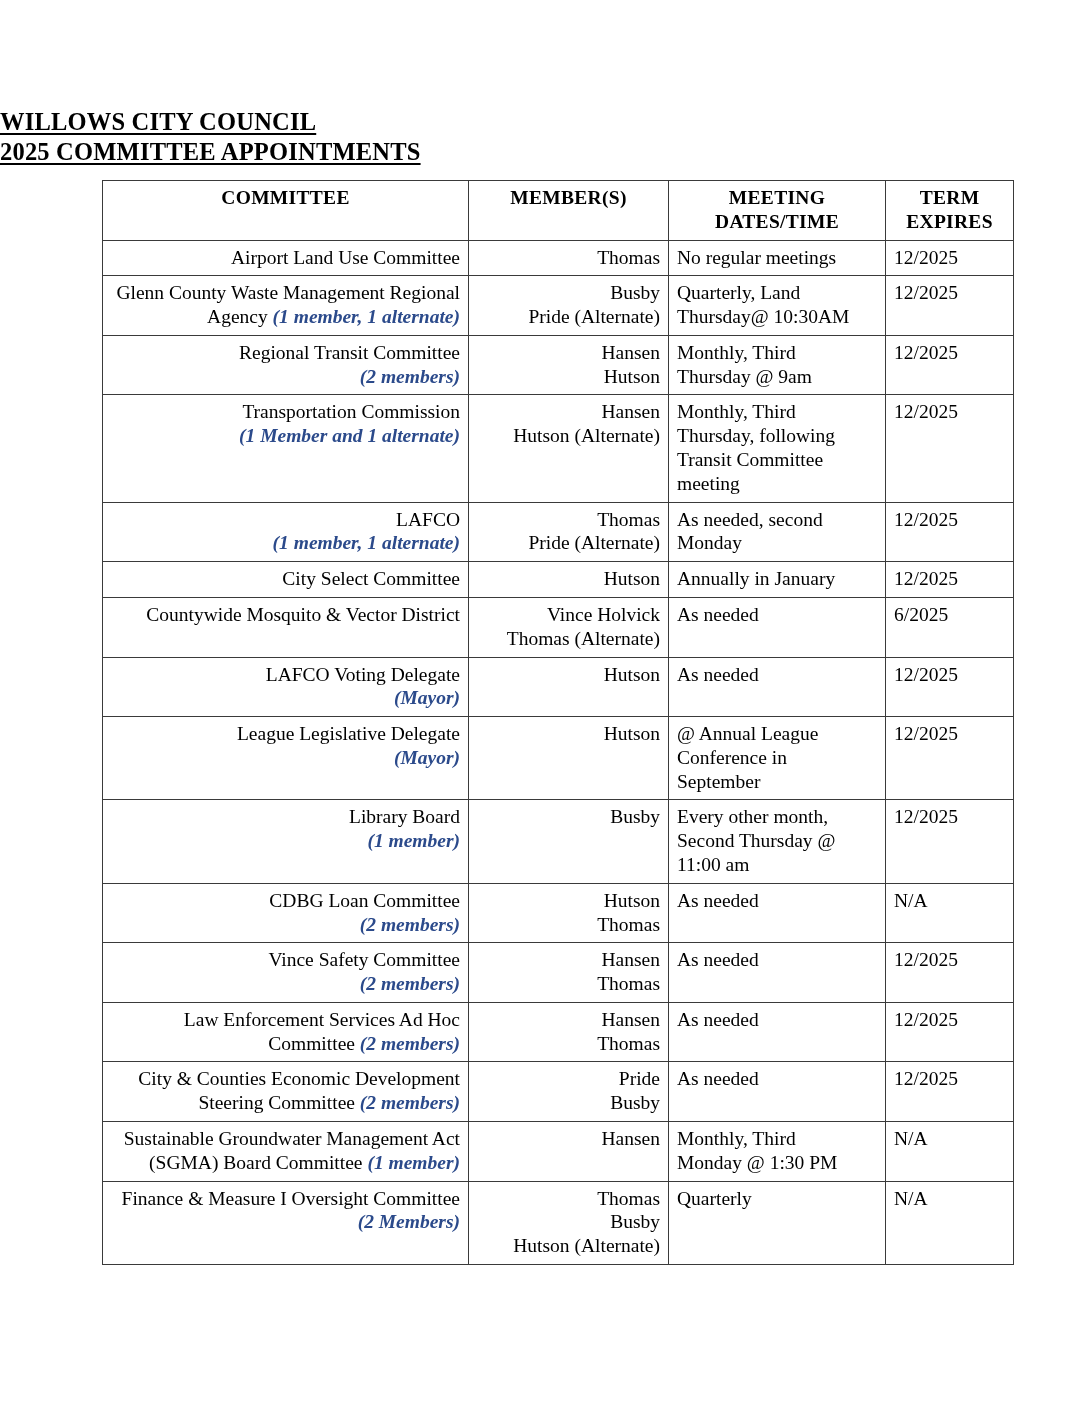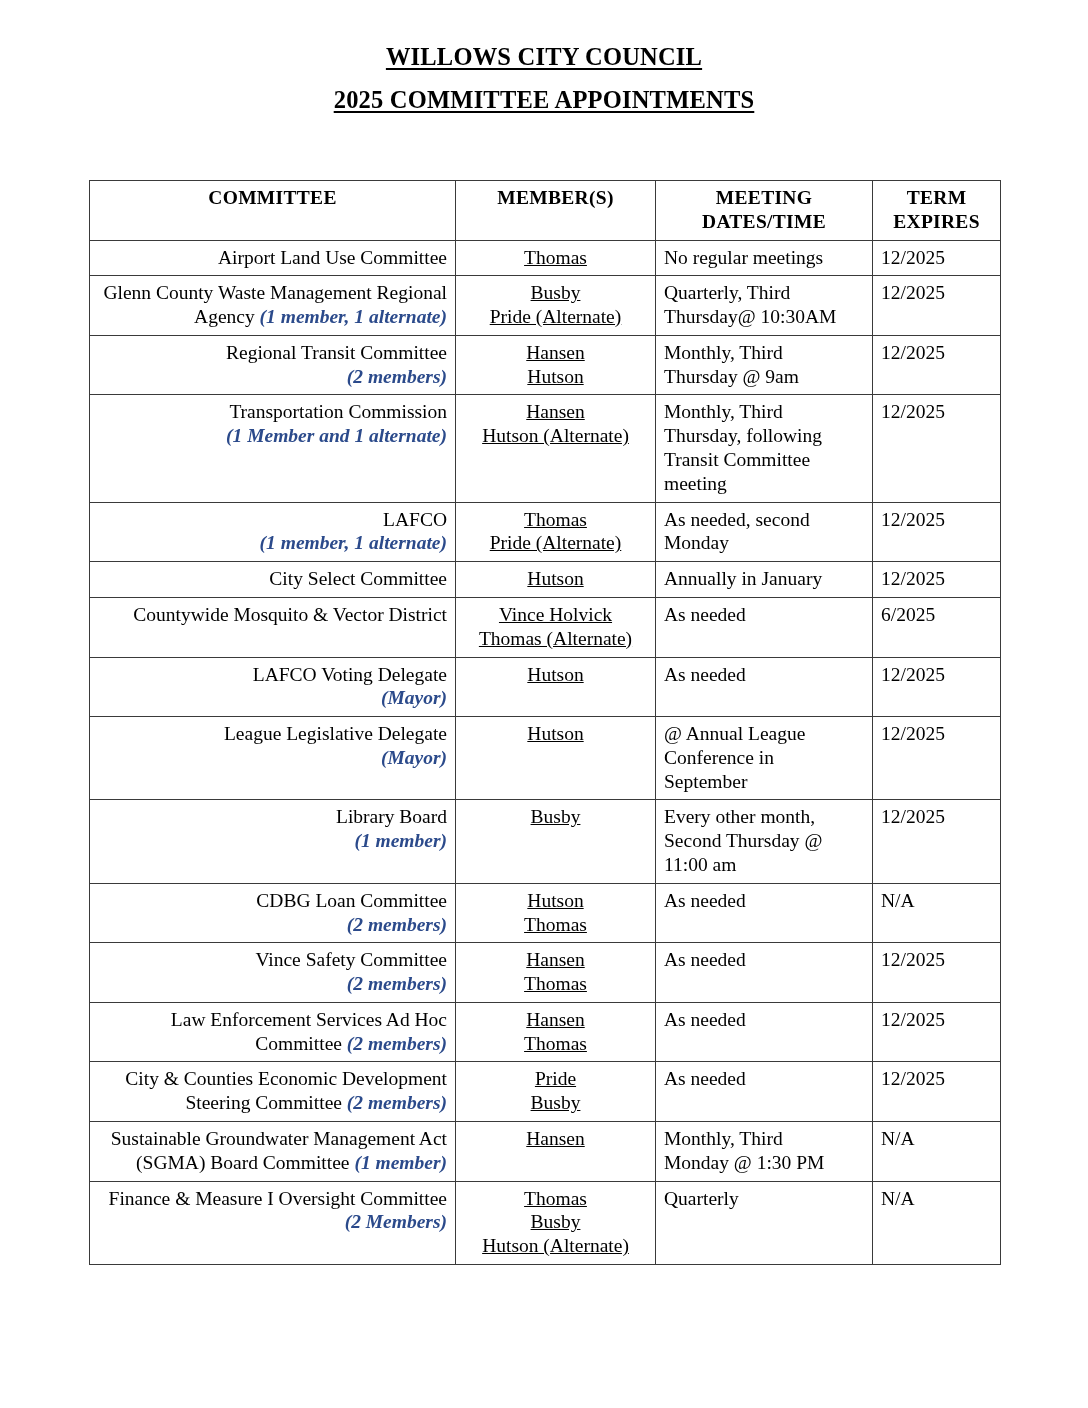--- a/index.html
+++ b/index.html
@@ -19,42 +19,41 @@
   .page {
     width: 1088px;
     height: 1408px;
     box-sizing: border-box;
     padding: 0;
     position: relative;
   }
 
   
   .title-block {
-    text-align: center;
-    padding-top: 43px;
+    padding-top: 108px;
     line-height: 1.12;
   }
   .title-line {
     font-weight: bold;
     font-size: 24.5px;
     letter-spacing: 0.2px;
     display: inline-block;
     text-decoration: underline;
     text-underline-offset: 3px;
     text-decoration-thickness: 2px;
     white-space: nowrap;
   }
   .title-line-2 {
-    margin-top: 16px;
+    margin-top: 3px;
   }
 
   
   .table-wrap {
     position: absolute;
-    left: 89px;
+    left: 102px;
     top: 180px;
     width: 911px;
   }
   table.appointments {
     border-collapse: collapse;
     width: 911px;
     table-layout: fixed;
     border: 1.6px solid #2b2b2b;
   }
   table.appointments col.c-committee { width: 366px; }
@@ -78,21 +77,21 @@
     font-size: 20.5px;
     letter-spacing: 0.3px;
     vertical-align: middle;
     padding-top: 14px;
     padding-bottom: 14px;
     line-height: 1.2;
   }
 
   
   td.committee-cell { text-align: right; }
-  td.members-cell   { text-align: center; padding-left: 10px; text-decoration: underline; }
+  td.members-cell   { text-align: right; padding-left: 10px; }
   td.meeting-cell   { text-align: left; padding-left: 11px; }
   td.term-cell      { text-align: left; padding-right: 12px; }
 
   
   .va-top    { vertical-align: top; }
   .va-middle { vertical-align: middle; }
   .va-bottom { vertical-align: bottom; }
 
   
   .note {
@@ -147,21 +146,21 @@
         <tr>
           <td class="committee-cell va-top">
             <span>Glenn County Waste Management Regional Agency</span>
             <span class="inline-note"> (1 member, 1 alternate)</span>
           </td>
           <td class="members-cell va-top">
             <span class="line">Busby</span>
             <span class="line">Pride (Alternate)</span>
           </td>
           <td class="meeting-cell va-top">
-            <span class="line">Quarterly, Third</span>
+            <span class="line">Quarterly, Land</span>
             <span class="line">Thursday@ 10:30AM</span>
           </td>
           <td class="term-cell va-bottom">12/2025</td>
         </tr>
 
         <tr>
           <td class="committee-cell va-top">
             <span class="line">Regional Transit Committee</span>
             <span class="line note">(2 members)</span>
           </td>

